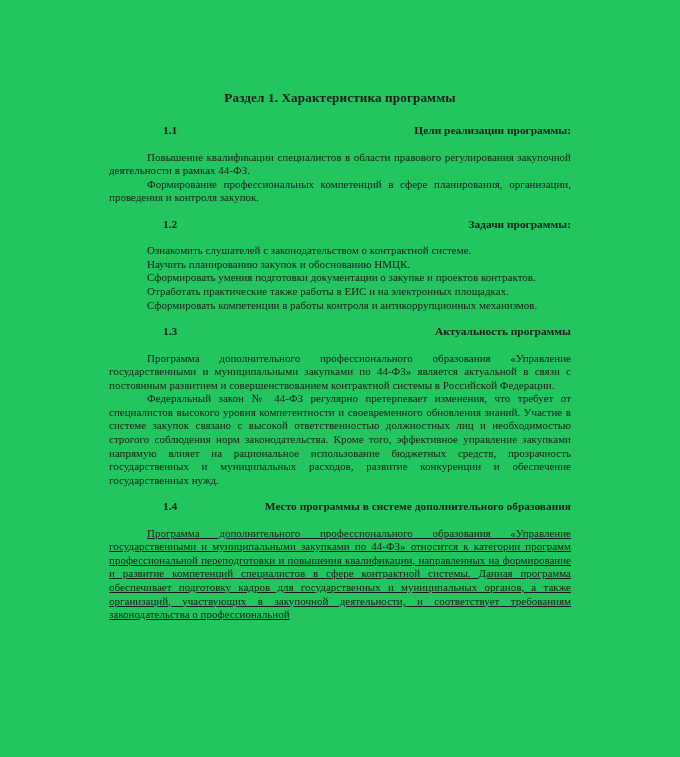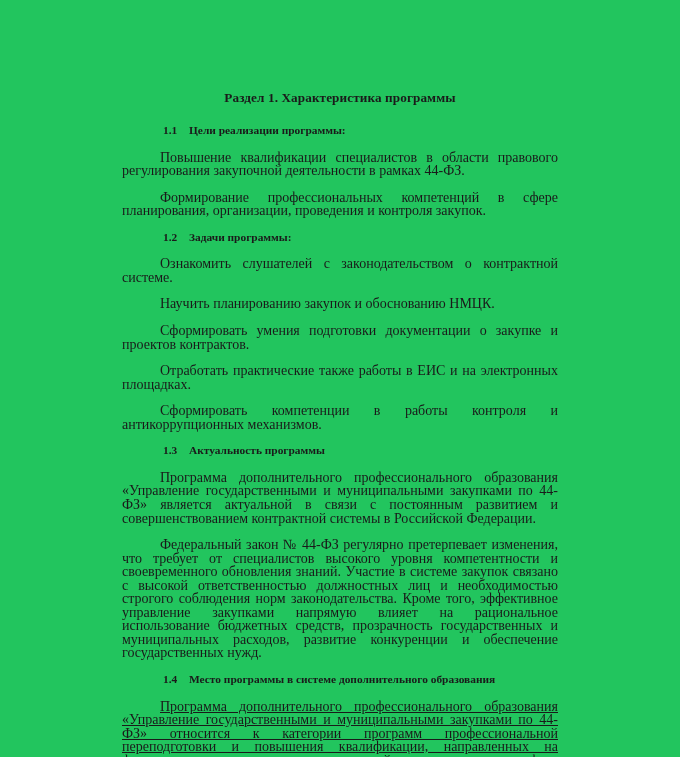--- a/index.html
+++ b/index.html
@@ -43,35 +43,36 @@
   }
 
   .section-heading {
     font-weight: bold;
     font-size: 11.4px;
     line-height: 13.6px;
     margin: 0 0 13px 0;
     padding-left: 54px;
     position: relative;
     text-indent: 0;
+    text-align: right;
   }
   .section-heading .num {
     position: absolute;
     left: 54px;
     top: 0;
   }
   .section-heading .num + .htext {
     display: inline-block;
     margin-left: 26px;
   }
 
   .para {
-    font-size: 14px;
+    font-size: 11px;
     line-height: 13.55px;
-    margin: 13px;
+    margin: 0;
     text-align: justify;
     text-indent: 38px;
     text-justify: inter-word;
     hyphens: none;
   }
 
   .block {
     margin-bottom: 13px;
   }
   .block:last-child { margin-bottom: 0; text-decoration: underline; }

